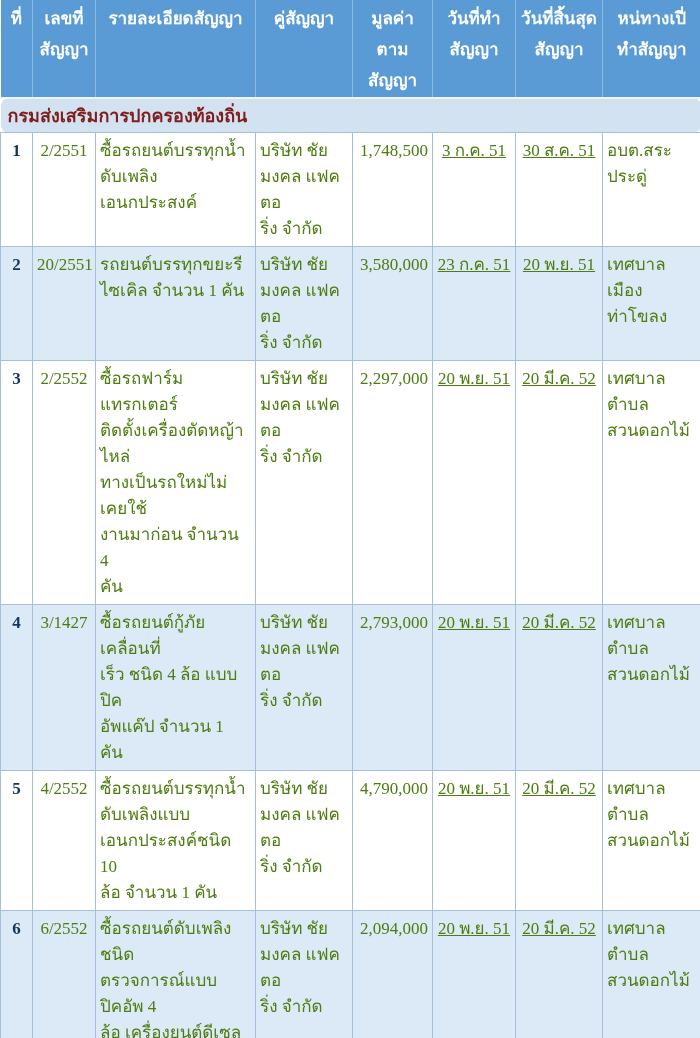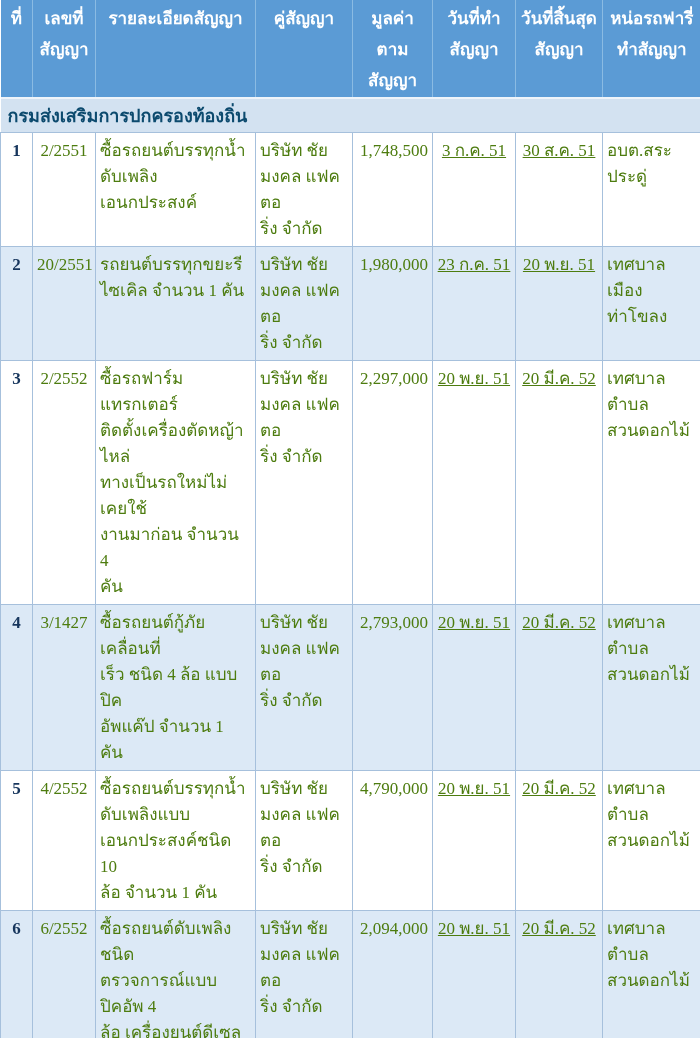--- a/index.html
+++ b/index.html
@@ -32,26 +32,27 @@
     border-left: 1px solid #7f1d1d;
     border-right: 1px solid #8abbe3;
     border-bottom: 2px solid #eef4fa;
     white-space: pre-line;
   }
   thead th:first-child { border-left: none; }
   thead th:last-child  { border-right: none; }
   
   tr.section td {
     background: #d3e2f1;
-    color: #0c4a6e;
+    color: #7f1d1d;
     font-weight: bold;
     font-size: 18px;
     padding: 2px 2px 2px 7px;
     border-bottom: 1px solid #a6c0dc;
     vertical-align: middle;
+    border-radius: 8px;
   }
   
   tbody td.cell {
     vertical-align: top;
     font-size: 17px;
     line-height: 26px;
     color: #4d7c0f;
     padding: 5px 4px 4px 4px;
     border: 1px solid #a6c0dc;
     white-space: pre-line;
@@ -100,21 +101,21 @@
 สัญญา</th>
       <th>รายละเอียดสัญญา</th>
       <th>คู่สัญญา</th>
       <th>มูลค่า
 ตาม
 สัญญา</th>
       <th>วันที่ทำ
 สัญญา</th>
       <th>วันที่สิ้นสุด
 สัญญา</th>
-      <th>หน่อรถฟารี่
+      <th>หน่ทางเปี่
 ทำสัญญา</th>
     </tr>
   </thead>
   <tbody>
     <tr class="section h-sec">
       <td colspan="8">กรมส่งเสริมการปกครองท้องถิ่น</td>
     </tr>
 
     <tr class="odd hr1">
       <td class="cell no">1</td>
@@ -132,21 +133,21 @@
     </tr>
 
     <tr class="even hr2">
       <td class="cell no">2</td>
       <td class="cell cno">20/2551</td>
       <td class="cell detail">รถยนต์บรรทุกขยะรี
 ไซเคิล จำนวน 1 คัน</td>
       <td class="cell party">บริษัท ชัย
 มงคล แฟคตอ
 ริ่ง จำกัด</td>
-      <td class="cell value">1,980,000</td>
+      <td class="cell value">3,580,000</td>
       <td class="cell date">23 ก.ค. 51</td>
       <td class="cell date">20 พ.ย. 51</td>
       <td class="cell agency">เทศบาลเมือง
 ท่าโขลง</td>
     </tr>
 
     <tr class="odd hr3">
       <td class="cell no">3</td>
       <td class="cell cno">2/2552</td>
       <td class="cell detail">ซื้อรถฟาร์มแทรกเตอร์

